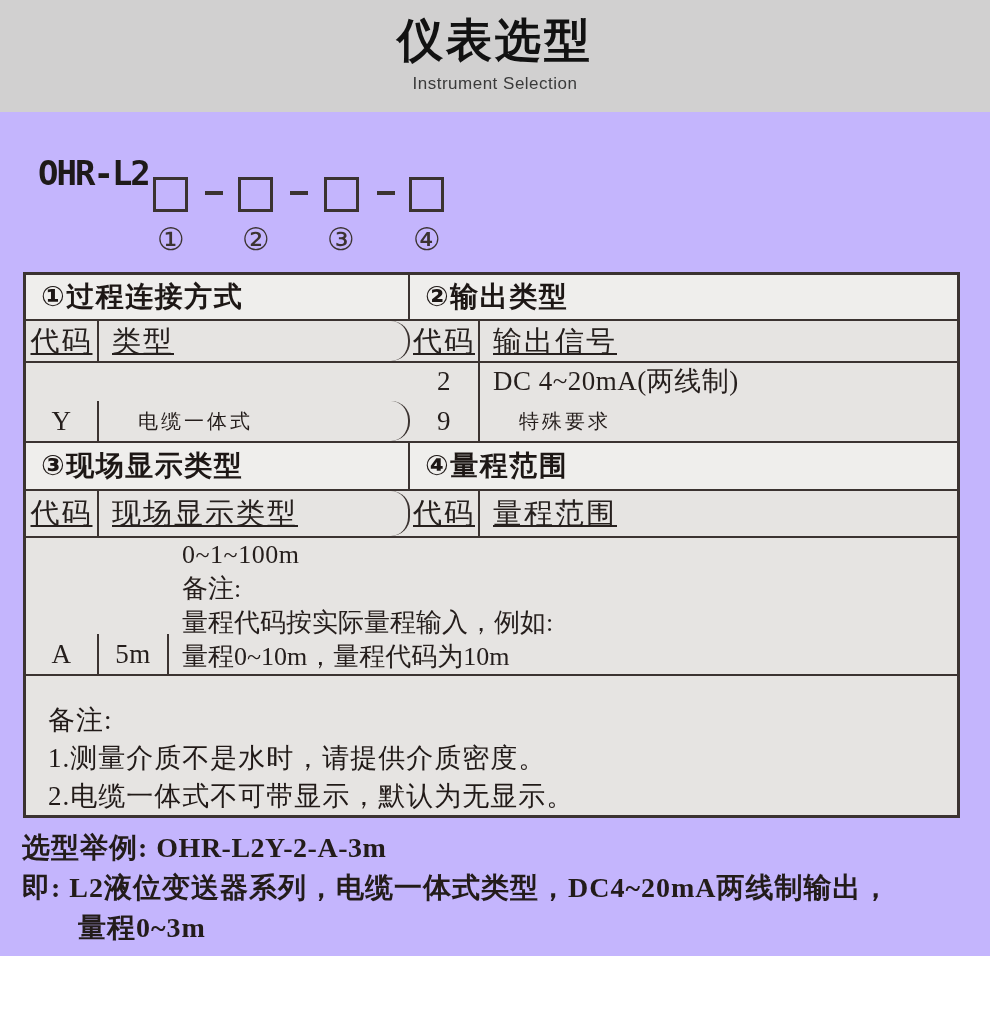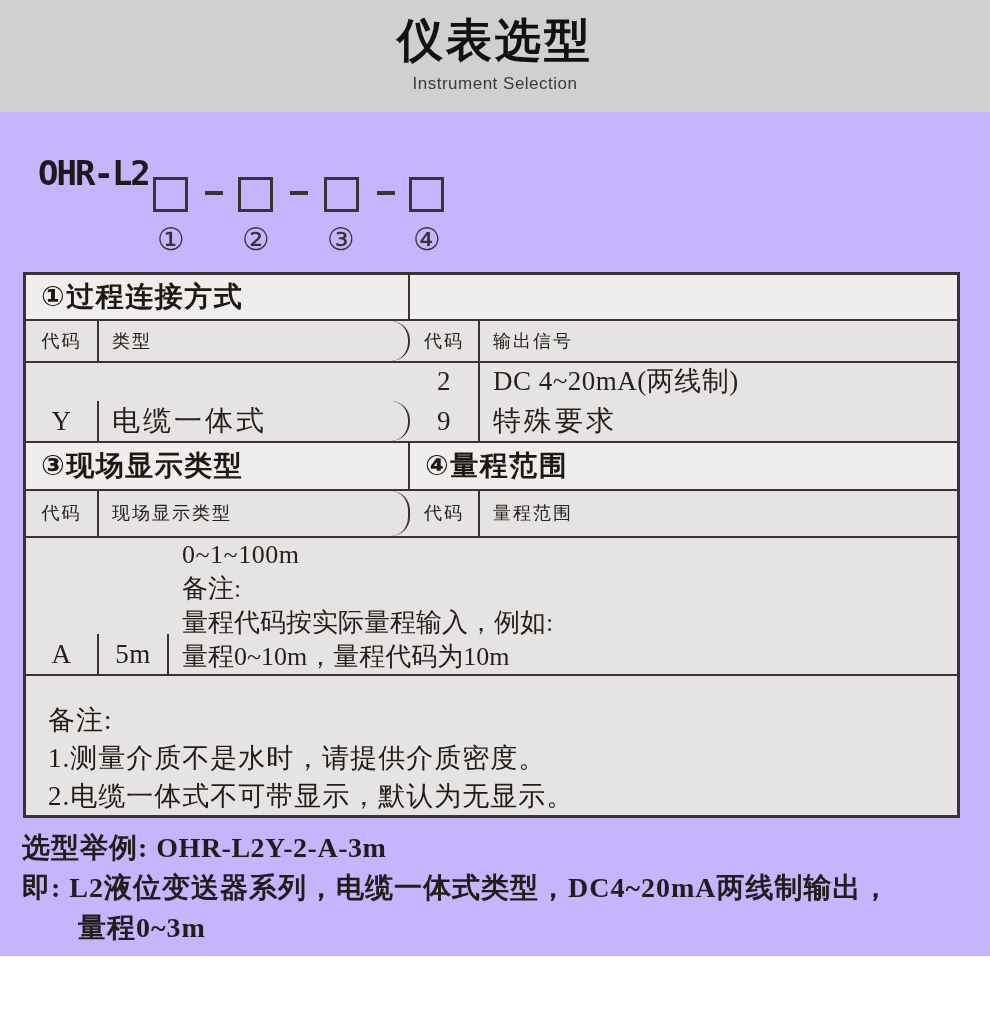--- a/index.html
+++ b/index.html
@@ -58,26 +58,26 @@
   .r5{height:47px}.r6{height:138px}.r7{height:139px; border-bottom:none;}
   .r1,.r4{background:#efeeec;}
   .c1w{width:73px}.c2w{width:311px}.c3w{width:70px}.c4w{width:477px}
   .half-l{width:384px}.half-r{width:547px}.fullw{width:931px}
   .sect{
     font-family:"Liberation Sans","DejaVu Sans",sans-serif;
     font-weight:bold; font-size:28px; letter-spacing:1.5px;
     padding-left:15px; color:#1d1715;
   }
   .r1 .sect{line-height:44px}.r4 .sect{line-height:46px}
-  .hd{font-size:18px; letter-spacing:2px; color:#26201e;}
+  .hd{font-size:29px; letter-spacing:2px; color:#26201e;text-decoration:underline;}
   .r2 .hd{line-height:40px}.r5 .hd{line-height:45px}
   .codecell{text-align:center;}
   .valcell{padding-left:13px;border-radius:19px;}
   .line40{height:40px; line-height:40px; font-size:27px;}
-  .cellcn{font-size:28px; letter-spacing:3px;}
+  .cellcn{font-size:20px; letter-spacing:3px;margin-left:26px;}
   .ltn{letter-spacing:0.5px;}
   .nline{height:34px; line-height:34px; font-size:26px;}
   .r6pad{padding-top:5px;}
   .notecell{padding:14px 0 0 22px;}
   .fn-line{height:38px; line-height:38px; font-size:27px; letter-spacing:1px; color:#211a18;}
   
   .example{position:absolute; left:22px; top:828px; width:950px;}
   .ex-line{
     height:40px; line-height:40px; font-size:28px;
     font-weight:600; color:#231c1a; letter-spacing:1px;
@@ -107,20 +107,21 @@
     <span class="circ p1">①</span>
     <span class="circ p2">②</span>
     <span class="circ p3">③</span>
     <span class="circ p4">④</span>
   </div>
 
   <div class="stable">
 
     <div class="t-row r1">
       <div class="t-cell half-l sect">①过程连接方式</div>
+      <div class="t-cell half-r sect last">②输出类型</div>
     </div>
 
     <div class="t-row r2">
       <div class="t-cell c1w hd codecell">代码</div>
       <div class="t-cell c2w hd valcell">类型</div>
       <div class="t-cell c3w hd codecell">代码</div>
       <div class="t-cell c4w hd valcell last">输出信号</div>
     </div>
 
     <div class="t-row r3">

